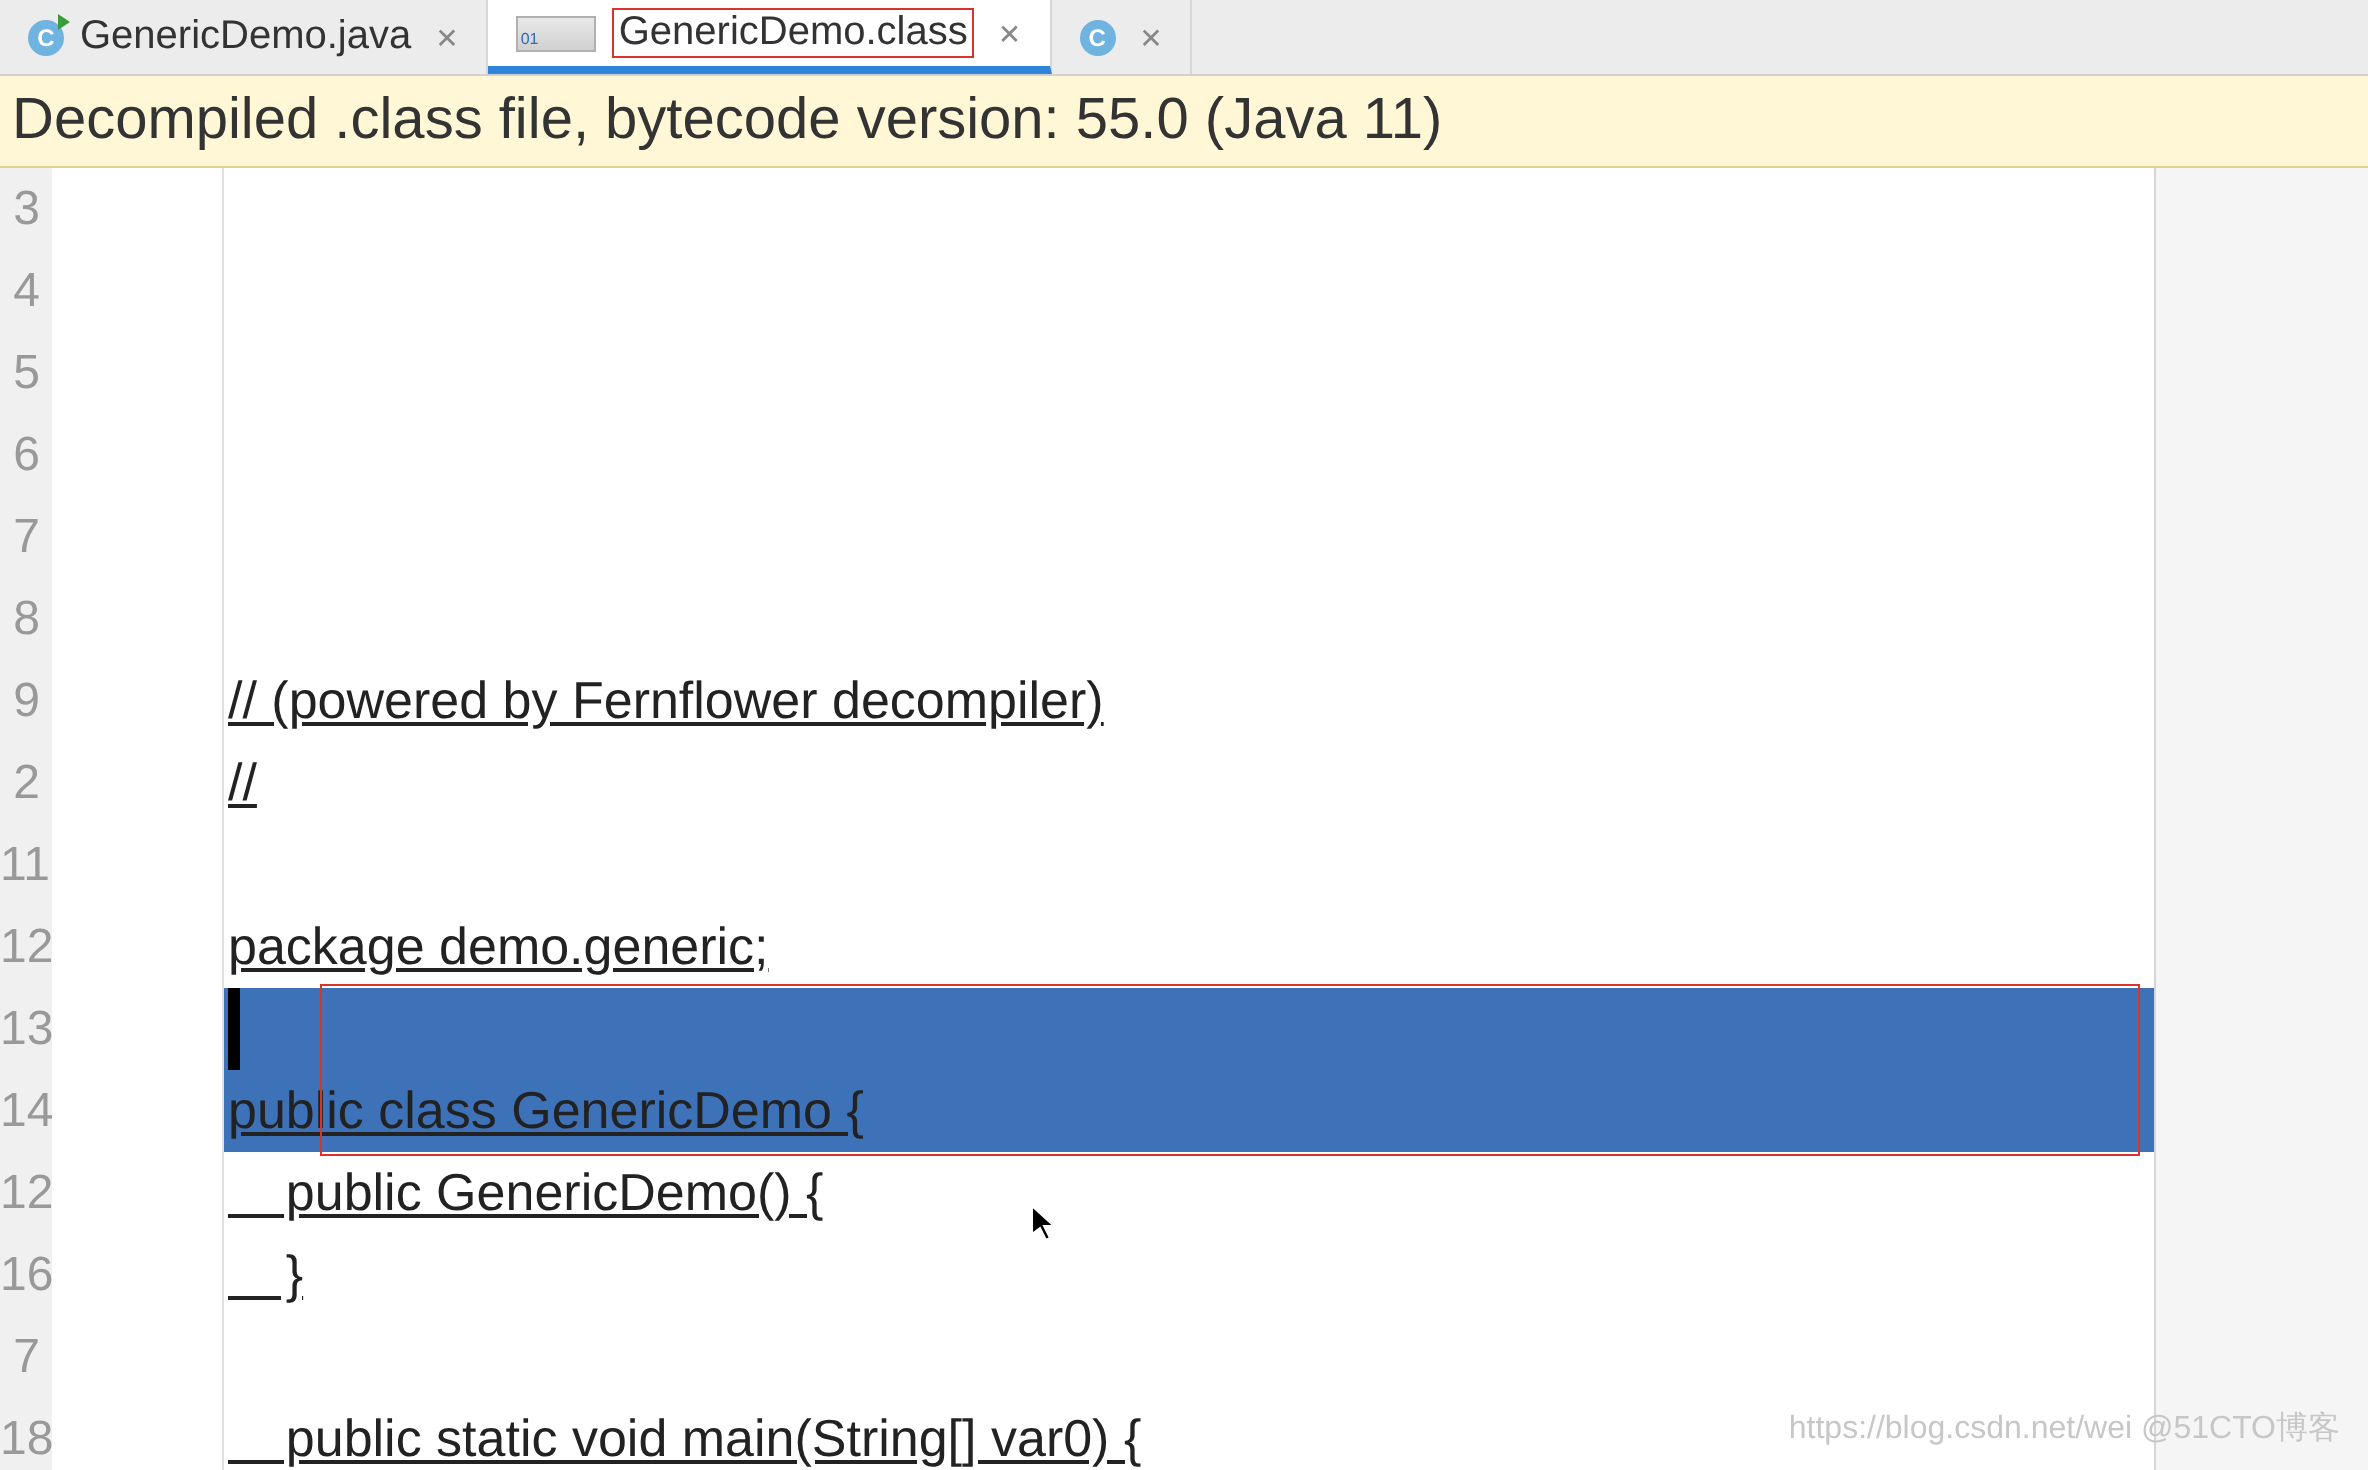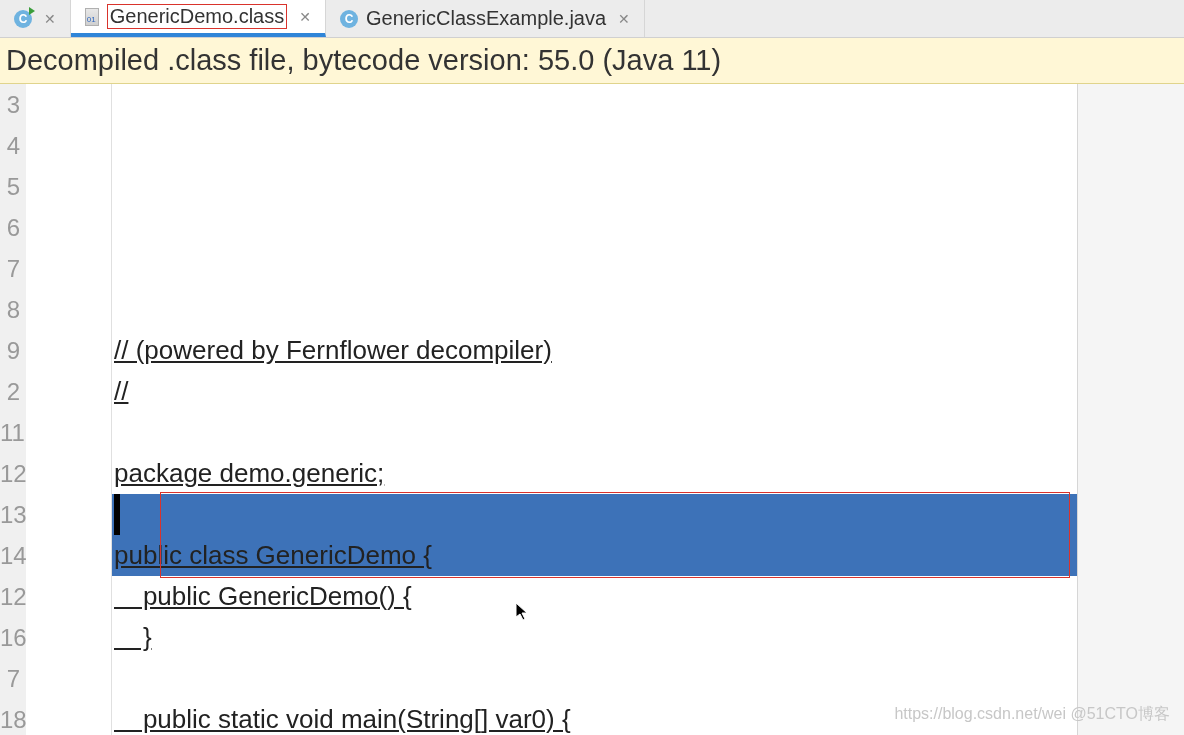--- a/index.html
+++ b/index.html
@@ -44,21 +44,21 @@
   display: flex; align-items: center; justify-content: center;
   font-weight: bold;
 }
 .icon-c.run { position: relative; }
 .icon-c.run::after {
   content: ""; position: absolute; right: -3px; top: -3px;
   border-left: 6px solid #3a9d3a; border-top: 4px solid transparent;
   border-bottom: 4px solid transparent;
 }
 .icon-class {
-  width: 14px; height: 18px;
+  width: 40px; height: 18px;
   background: linear-gradient(#e8e8e8,#d0d0d0);
   border: 1px solid #b0b0b0;
   font-size: 8px; color: #3068c0;
   display: flex; align-items: flex-end; justify-content: flex-start;
   padding: 1px;
 }
 .notice-bar {
   background: #fff7d6;
   border-bottom: 1px solid #e0d48c;
   padding: 6px 6px;
@@ -144,30 +144,30 @@
   pointer-events: none;
   margin-top: 48px;
 }
 </style>
 </head>
 <body>
 
 <div class="tab-bar">
   <div class="tab">
     <span class="icon-c run">C</span>
+    <span>GenericDemo.java</span>
     <span class="close">✕</span>
   </div>
   <div class="tab active">
     <span class="icon-class">01</span>
     <span class="highlight-box">GenericDemo.class</span>
     <span class="close">✕</span>
   </div>
   <div class="tab">
     <span class="icon-c">C</span>
-    <span>GenericClassExample.java</span>
     <span class="close">✕</span>
   </div>
 </div>
 
 <div class="notice-bar">
   <span>Decompiled .class file, bytecode version: 55.0 (Java 11)</span>
 </div>
 
 <div class="editor">
   <div class="gutter">

